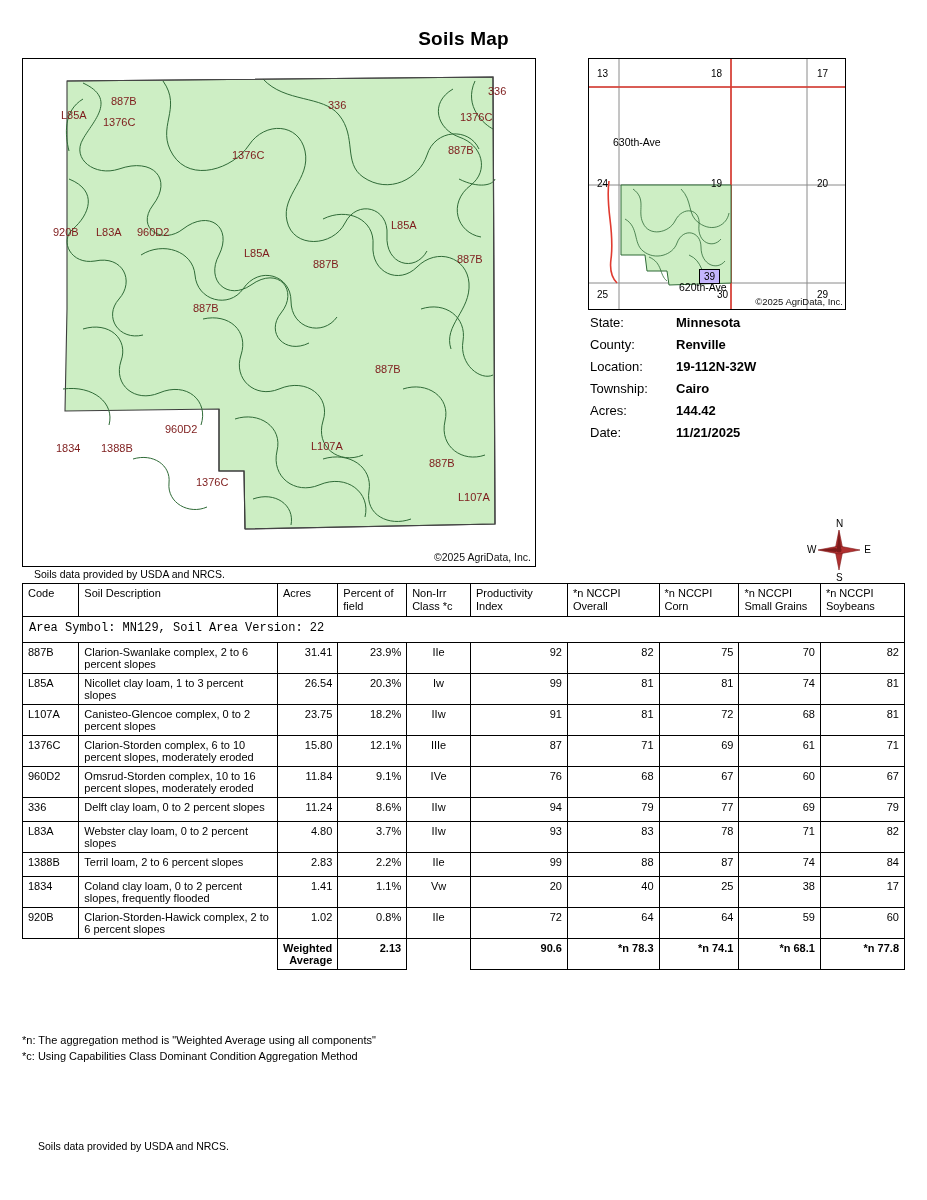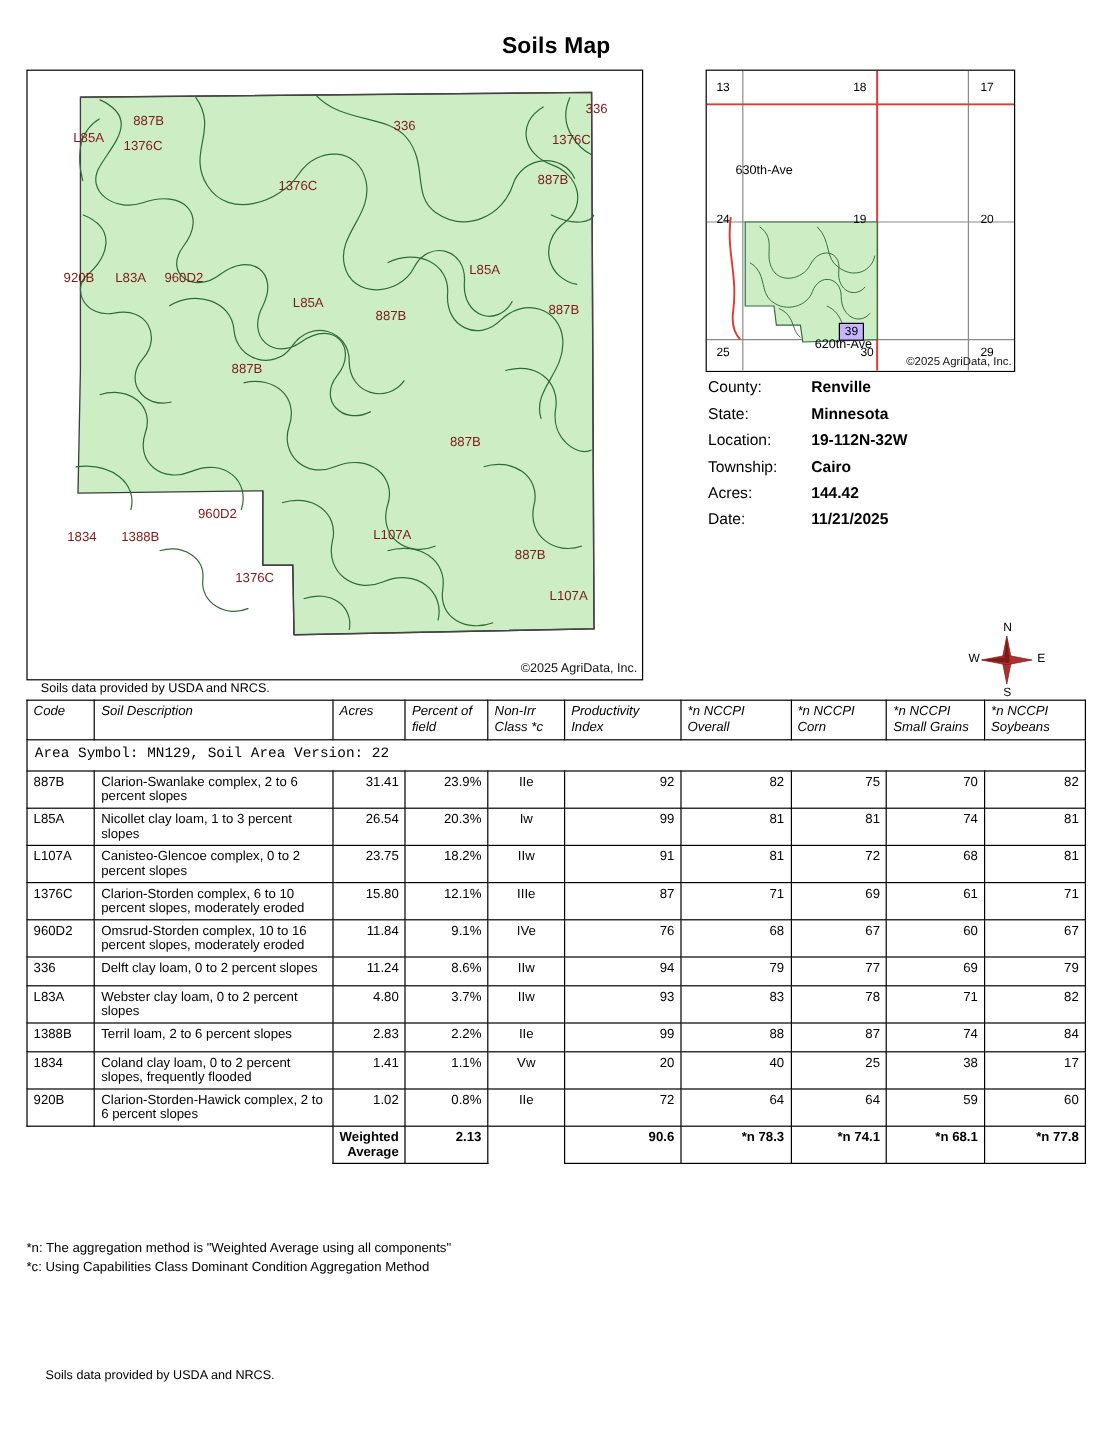--- a/index.html
+++ b/index.html
@@ -89,21 +89,21 @@
   .compass .c-e{position:absolute;right:-1px;top:24px;}
 
   
   .note-top{position:absolute;left:34px;top:568px;font-size:10.5px;}
 
   
   .tbl-wrap{position:absolute;left:22px;top:583px;width:883px;}
   table.soils{border-collapse:collapse;width:883px;font-size:11px;}
   table.soils td,table.soils th{border:1px solid #000;padding:3px 5px;vertical-align:top;}
   .area-sym{font-size:12px;padding:4px 6px !important;text-align:left;font-family:Liberation Mono, monospace;}
-  thead td{font-size:11px;font-weight:normal;line-height:13px;font-style:italic;}
+  thead td{font-size:11px;font-weight:normal;line-height:13px;}
   .c-code{width:48px;}
   .c-desc{width:215px;}
   .c-acres{width:38px;text-align:right;}
   .c-pct{width:62px;text-align:right;}
   .c-class{width:58px;text-align:center;}
   .c-prod{width:92px;text-align:right;}
   .c-n1{width:90px;text-align:right;}
   .c-n2{width:76px;text-align:right;}
   .c-n3{width:78px;text-align:right;}
   .c-n4{width:78px;text-align:right;}
@@ -225,26 +225,26 @@
         <div class="loc-txt" style="left: 228px; top: 230px;">29</div>
         <div class="loc-road" style="left: 24px; top: 30px; margin-top: 47px;">630th-Ave</div>
         <div class="loc-road" style="left: 90px; top: 222px;">620th-Ave</div>
       </div>
     <div class="sec-badge" style="left:110px;top:210px;">39</div>
     <div class="loc-credit">©2025 AgriData, Inc.</div>
   </div>
 
   <div class="info" id="info-block">
       <div class="info-row">
+        <div class="info-key">State:</div>
+        <div class="info-val">Minnesota</div>
+      </div>
+      <div class="info-row">
         <div class="info-key">County:</div>
         <div class="info-val">Renville</div>
-      </div>
-      <div class="info-row">
-        <div class="info-key">State:</div>
-        <div class="info-val">Minnesota</div>
       </div>
       <div class="info-row">
         <div class="info-key">Location:</div>
         <div class="info-val">19-112N-32W</div>
       </div>
       <div class="info-row">
         <div class="info-key">Township:</div>
         <div class="info-val">Cairo</div>
       </div>
       <div class="info-row">

